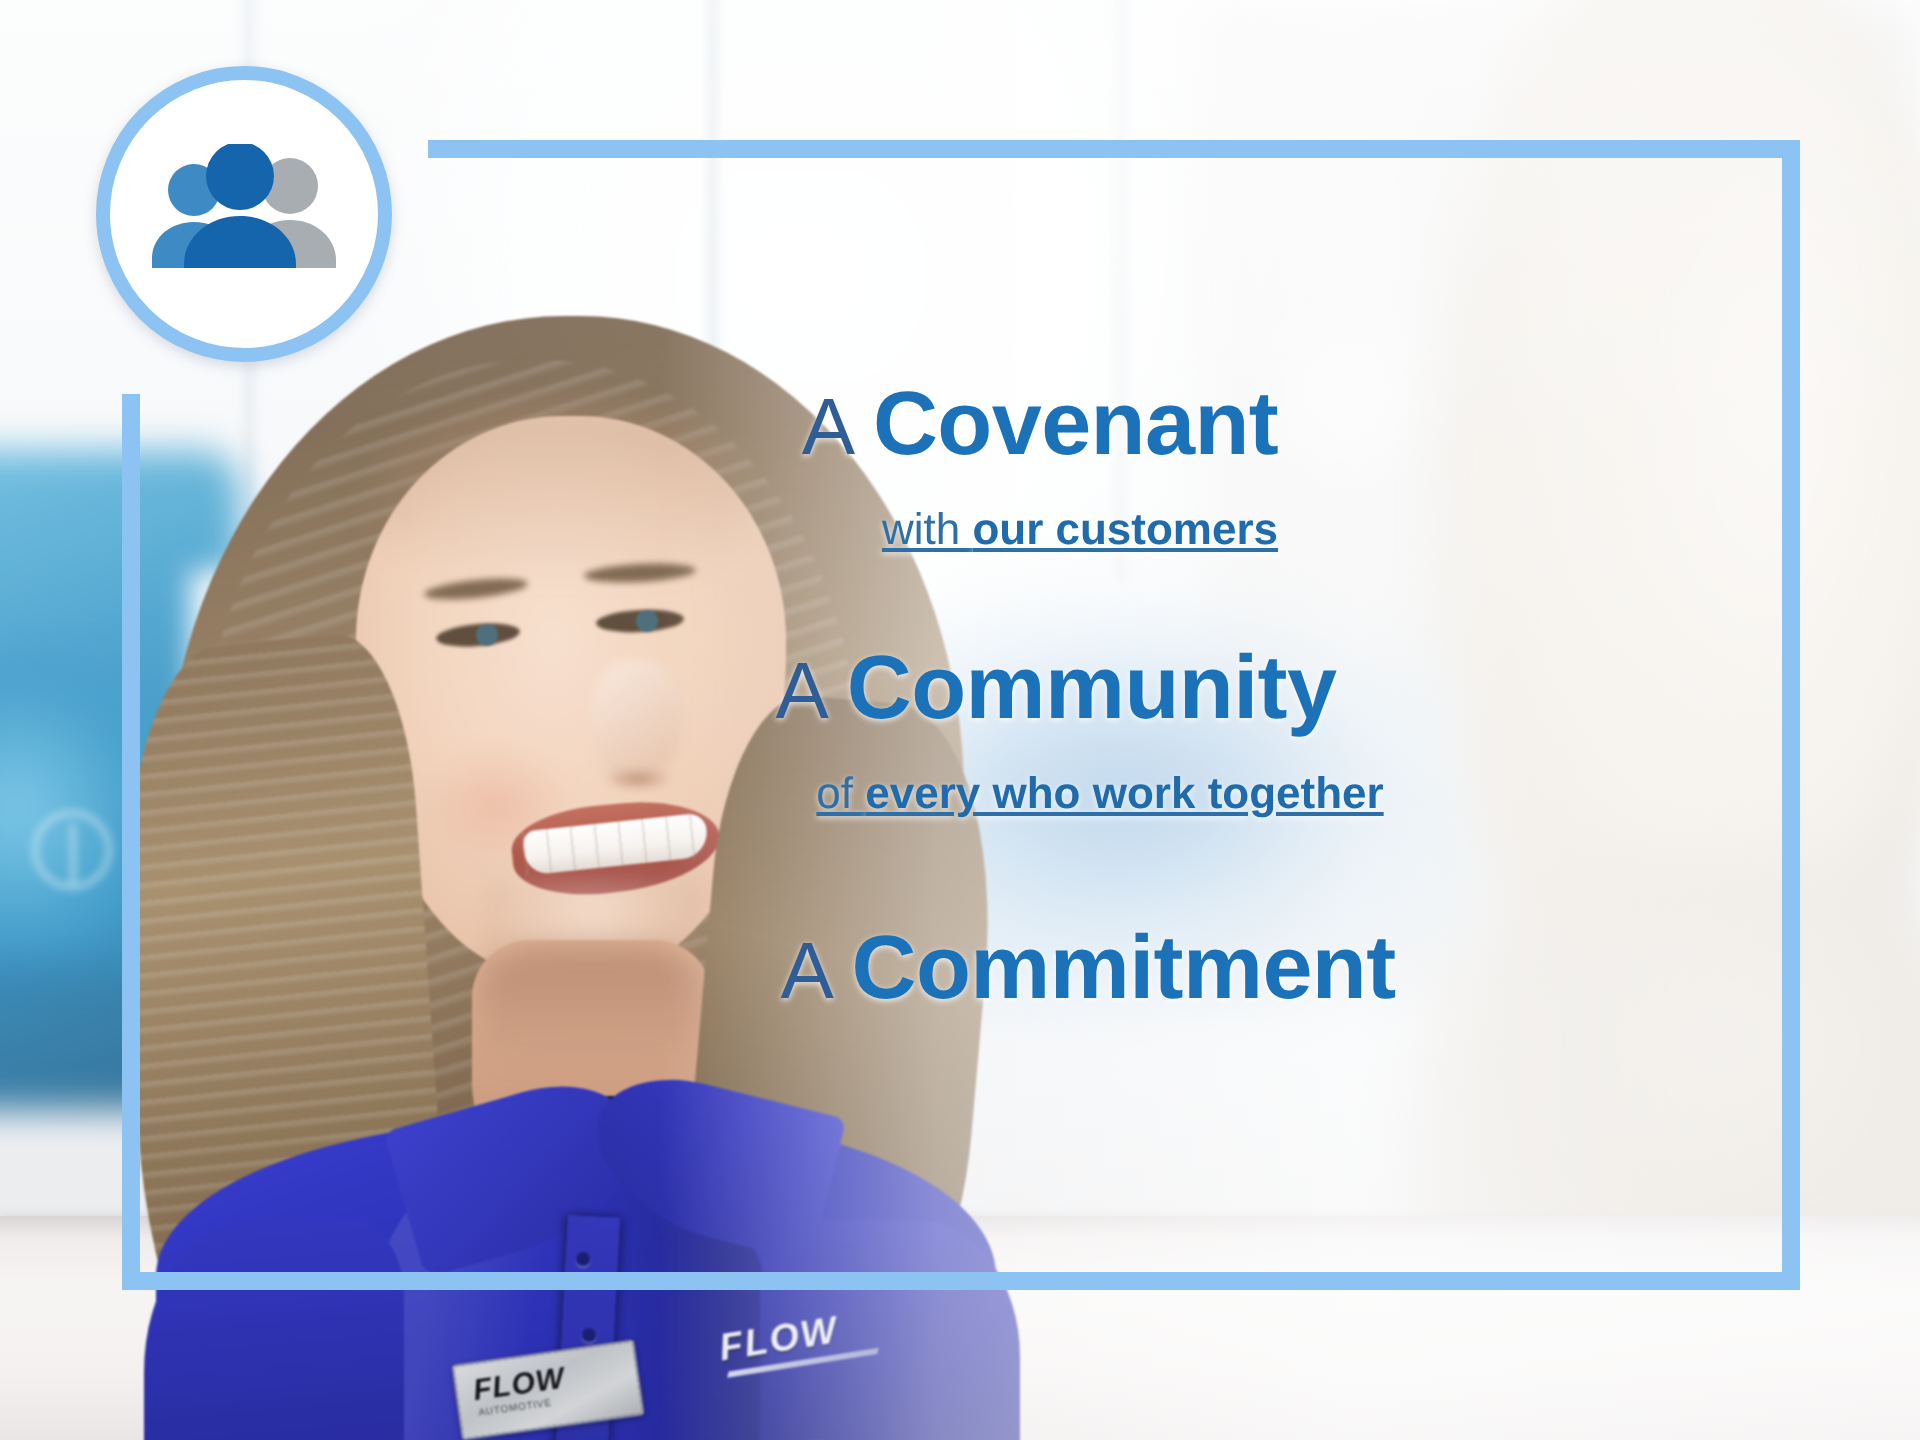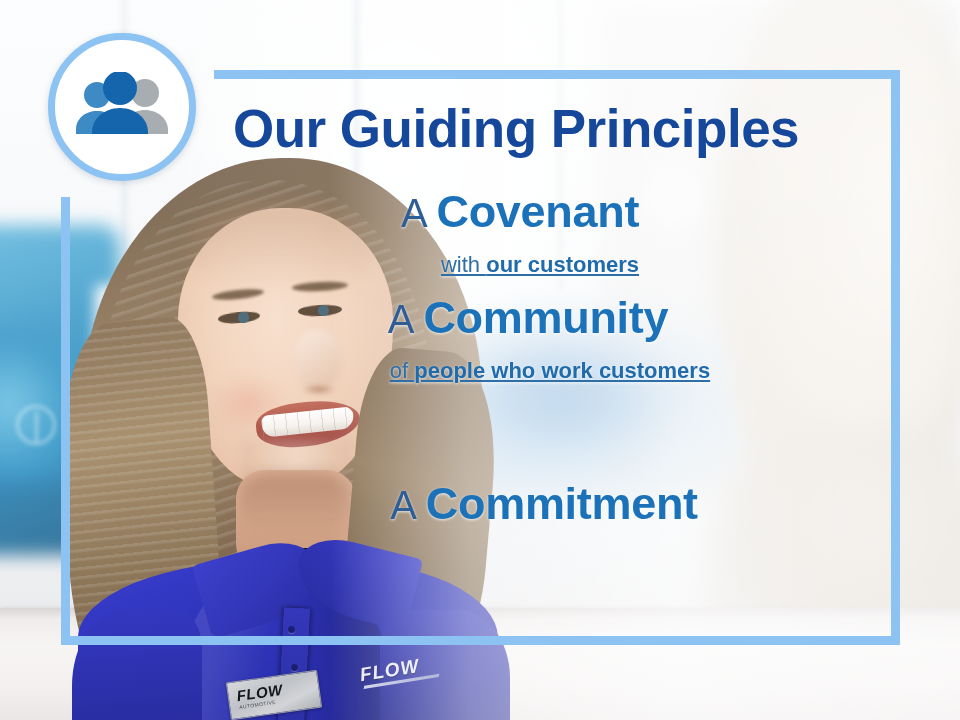--- a/index.html
+++ b/index.html
@@ -375,24 +375,24 @@
     color:#2f6fa8; font-size:22px; line-height:31px;
     text-shadow:0 1px 3px rgba(255,255,255,.8);
     text-decoration:underline;
   }
   .p-sub b{ font-weight:bold; color:#1f6bab; }
   .p-sub .reg{ font-weight:normal; }
 
   #principle-1{ top:186px; padding-left:24px;margin-left:28px; }
   #principle-1 .p-sub{ margin-top:11px; padding-left:40px; }
 
-  #principle-2{ top:292px; padding-left:96px; }
+  #principle-2{ top:318px; padding-left:96px; }
   #principle-2 .p-sub{ margin-top:11px; padding-left:44px; }
 
-  #principle-3{ top:458px; padding-left:128px;margin-top:20px; }
+  #principle-3{ top:458px; padding-left:128px; }
   #principle-3 .p-sub{ margin-top:12px; padding-left:102px; }
 </style>
 </head>
 <body>
 
 <div id="stage">
 
   <div class="photo">
     <div class="bg-base"></div>
     <div class="bg-window"></div>
@@ -497,37 +497,36 @@
       <circle cx="27" cy="23" r="13" fill="#3e8ac4"></circle>
       <path d="M27 39C15 39 6 47 6 57v5h42v-5c0-10-9-18-21-18z" fill="#3e8ac4"></path>
 
       <circle cx="50" cy="16" r="17" fill="#1565ad"></circle>
       <path d="M50 36c-16 0-28 11-28 24v2h56v-2c0-13-12-24-28-24z" fill="#1565ad"></path>
     </svg>
   </div>
 
   <div id="text-layer">
 
-    <div id="page-title">Our Guiding Principles</div>
 
     <div class="principle" id="principle-1">
       <div class="p-head">
         <span class="p-article">A </span><span class="p-word">Covenant</span>
       </div>
       <div class="p-sub">
         <span class="reg">with </span><b>our customers</b><span class="reg"></span>
       </div>
     </div>
 
     <div class="principle" id="principle-2">
       <div class="p-head">
         <span class="p-article">A </span><span class="p-word">Community</span>
       </div>
       <div class="p-sub">
-        <span class="reg">of </span><b>people who work customers</b><span class="reg"></span><br>
+        <span class="reg">of </span><b>every who work together</b><span class="reg"></span><br>
       </div>
     </div>
 
     <div class="principle" id="principle-3">
       <div class="p-head">
         <span class="p-article">A </span><span class="p-word">Commitment</span>
       </div>
     </div>
 
   </div>

